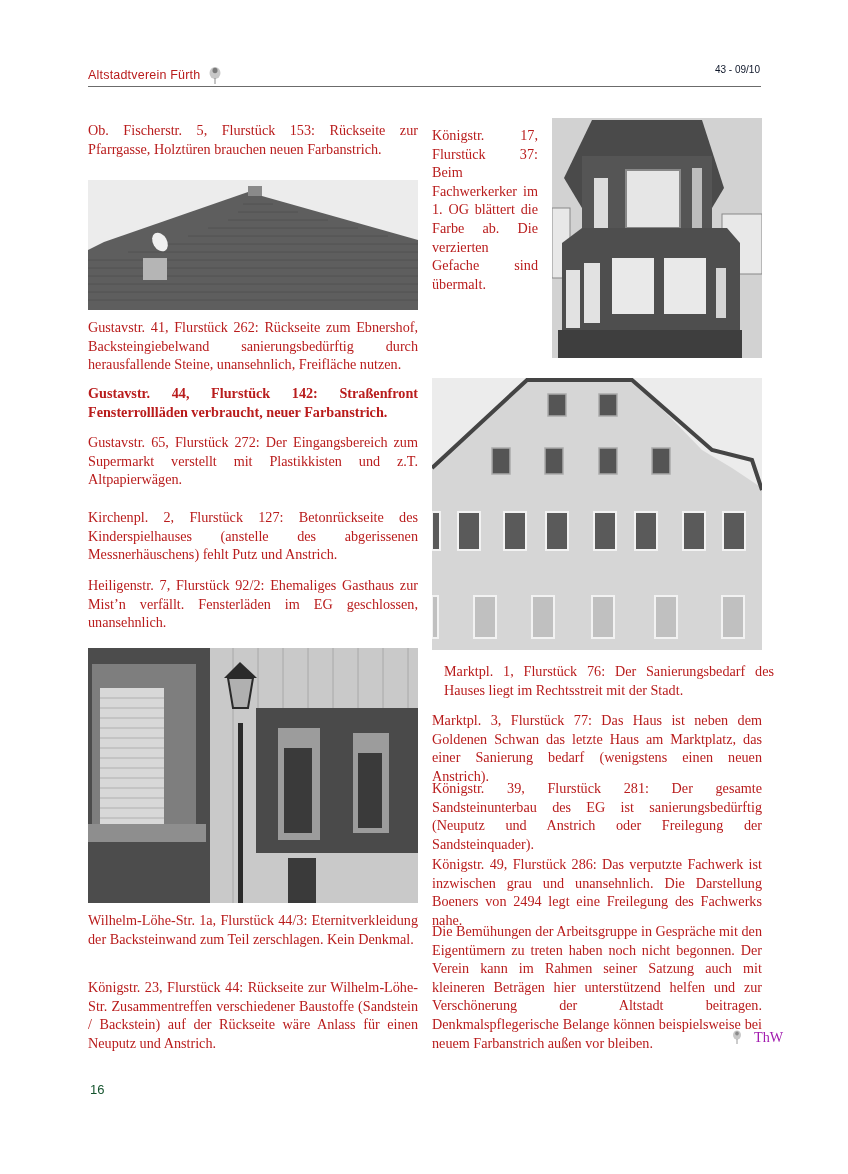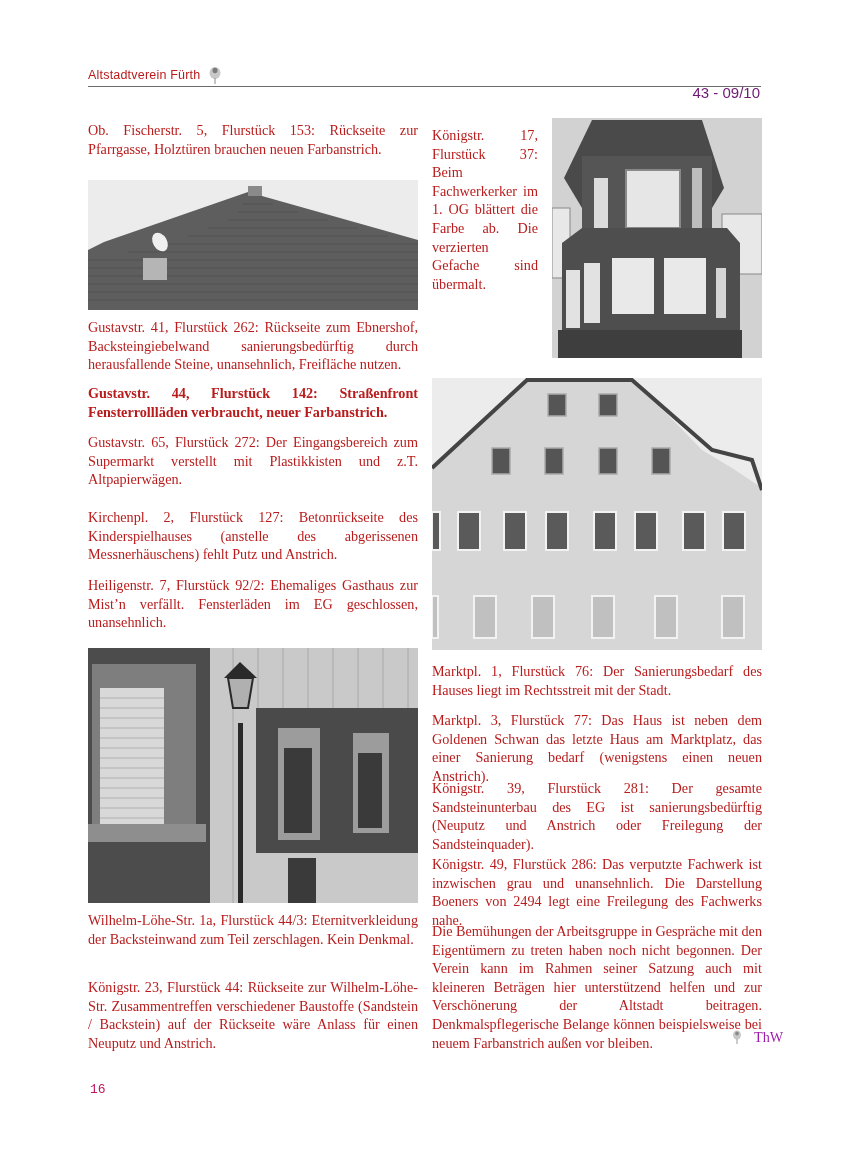--- a/index.html
+++ b/index.html
@@ -2,31 +2,31 @@
 <html><head>
 <meta charset="utf-8">
 <style>
   html, body { margin: 0; padding: 0; background: #ffffff; }
   body { width: 848px; height: 1174px; position: relative; overflow: hidden; }
   .sans { font-family: "Liberation Sans", "DejaVu Sans", sans-serif; }
 
   
   .hdr-left { position: absolute; left: 88px; top: 68px; font-size: 12.5px; color: #b91c1c; letter-spacing: 0.2px; }
   .hdr-logo { position: absolute; left: 208px; top: 66px; width: 14px; height: 18px; }
-  .hdr-right { position: absolute; right: 88px; top: 84px; font-size: 15px; color: #701a75; }
+  .hdr-right { position: absolute; right: 88px; top: 64px; font-size: 10px; color: #0f172a; }
   .hdr-rule { position: absolute; left: 88px; top: 86px; width: 673px; height: 0; border-top: 1.6px solid #6b6b6b; }
 
   .para { position: absolute; font-family: "Liberation Serif", "DejaVu Serif", serif; font-size: 14.2px; line-height: 18.6px; color: #b91c1c; text-align: justify; hyphens: manual; margin: 0; }
   .col-left { left: 88px; width: 330px; }
   .col-right { left: 432px; width: 330px; }
 
   .photo { position: absolute; overflow: hidden; }
   .photo svg { display: block; width: 100%; height: 100%; }
 
-  .page-num { position: absolute; left: 90px; top: 1082px; font-size: 13px; color: #be185d; font-family: Liberation Mono, monospace; }
+  .page-num { position: absolute; left: 90px; top: 1082px; font-size: 13px; color: #14532d; font-family: Liberation Sans, sans-serif; }
   .sig-logo { display: inline-block; width: 10px; height: 14px; vertical-align: -2px; margin-right: 12px; }
   .signoff { position: absolute; left: 732px; top: 1029px; font-family: "Liberation Serif", serif; font-size: 14.2px; color: #a21caf; }
 </style>
 </head>
 <body>
 
 <div class="hdr-left sans">Altstadtverein Fürth</div>
 <svg class="hdr-logo" viewBox="0 0 14 18">
   <ellipse cx="7" cy="7" rx="5.5" ry="6" fill="#c8c8c8"></ellipse>
   <ellipse cx="7" cy="4.5" rx="2.5" ry="2.8" fill="#7a7a7a"></ellipse>
@@ -165,21 +165,21 @@
       <rect x="0" y="218" width="6" height="42"></rect>
         <rect x="42" y="218" width="22" height="42"></rect>
       <rect x="100" y="218" width="22" height="42"></rect>
         <rect x="160" y="218" width="22" height="42"></rect>
       <rect x="223" y="218" width="22" height="42"></rect>
         <rect x="290" y="218" width="22" height="42"></rect>
     </g>
   </svg>
 </div>
 
-<p class="para col-right" style="top:662px;">Marktpl. 1, Flurstück 76: Der Sanierungsbedarf des Hauses liegt im Rechtsstreit mit der Stadt.</p>
+<p class="para col-right" style="top:662px;margin-left:12px;">Marktpl. 1, Flurstück 76: Der Sanierungsbedarf des Hauses liegt im Rechtsstreit mit der Stadt.</p>
 <p class="para col-right" style="top:711px;">Marktpl. 3, Flurstück 77: Das Haus ist neben dem Goldenen Schwan das letzte Haus am Marktplatz, das einer Sanierung bedarf (wenigstens einen neuen Anstrich).</p>
 <p class="para col-right" style="top:779px;">Königstr. 39, Flurstück 281: Der gesamte Sandsteinunterbau des EG ist sanierungsbedürftig (Neuputz und Anstrich oder Freilegung der Sandsteinquader).</p>
 <p class="para col-right" style="top:855px;">Königstr. 49,  Flurstück 286: Das verputzte Fachwerk ist inzwischen grau und unansehnlich. Die Darstellung Boeners von 2494 legt eine Freilegung des Fachwerks nahe.</p>
 <p class="para col-right" style="top:922px;">Die Bemühungen der Arbeitsgruppe in Gespräche mit den Eigentümern zu treten haben noch nicht begonnen. Der Verein kann im Rahmen seiner Satzung auch mit kleineren Beträgen hier unterstützend helfen und zur Verschönerung der Altstadt beitragen. Denkmalspflegerische Belange können beispielsweise bei neuem Farbanstrich außen vor bleiben.</p>
 
 <div class="signoff">
   <svg class="sig-logo" viewBox="0 0 10 14">
     <ellipse cx="5" cy="5" rx="4" ry="4.5" fill="#c8c8c8"></ellipse>
     <ellipse cx="5" cy="3.5" rx="1.8" ry="2" fill="#8a8a8a"></ellipse>
     <line x1="5" y1="9" x2="5" y2="14" stroke="#9a9a9a" stroke-width="1"></line>

